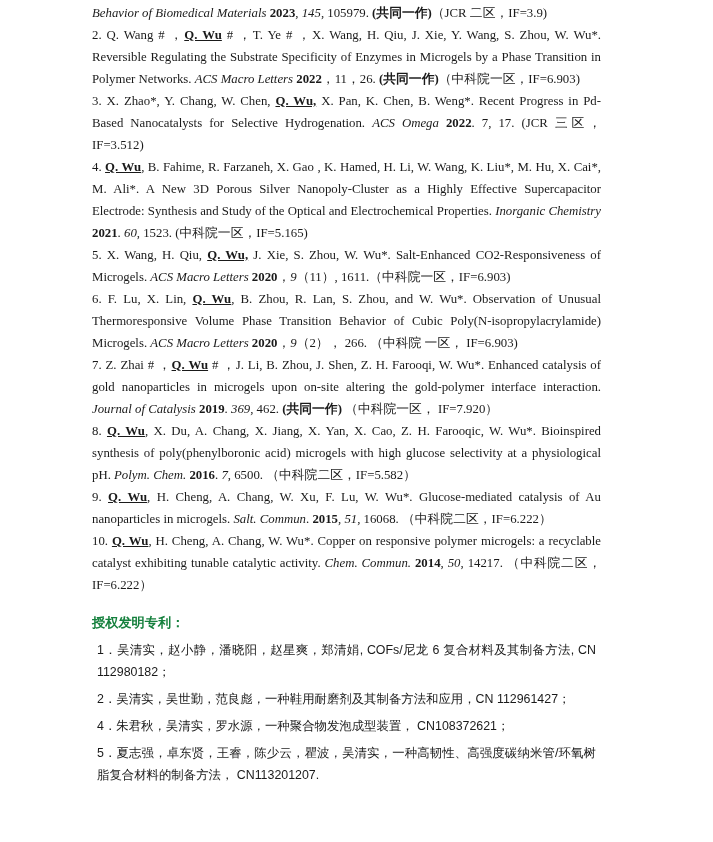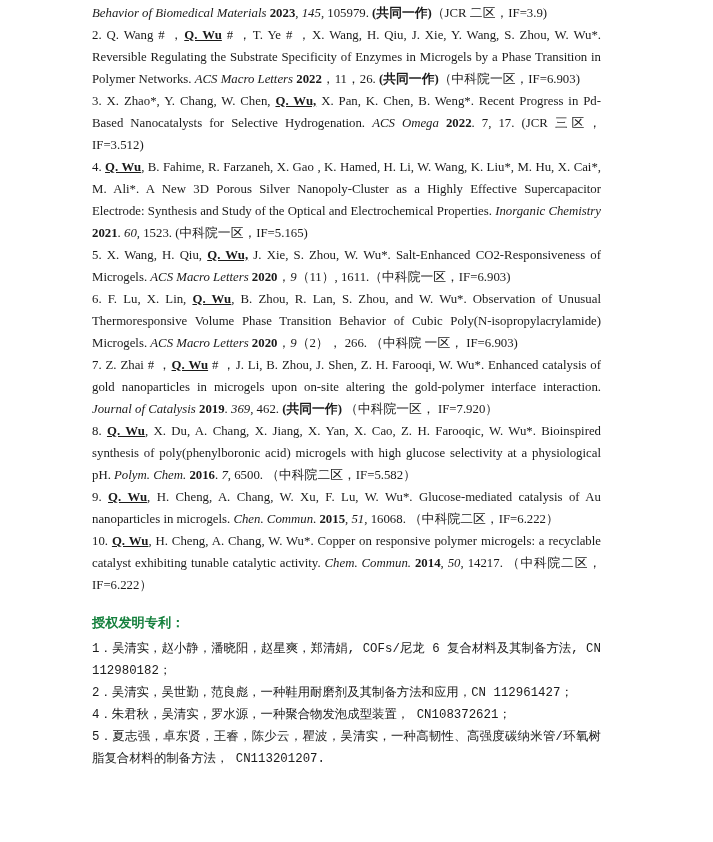--- a/index.html
+++ b/index.html
@@ -37,22 +37,22 @@
   }
   .patents-heading {
     margin: 0 0 4px 0;
     font-family: "Liberation Sans", "DejaVu Sans", sans-serif;
     font-size: 13.2px;
     font-weight: 700;
     color: #15803d;
     line-height: 22px;
   }
   .patent-item {
-    margin: 0;
-    font-family: Liberation Mono, monospace;
+    margin: 5px;
+    font-family: Liberation Sans, sans-serif;
     font-size: 12.4px;
     line-height: 22px;
     color: #1a1a1a;
     text-align: justify;
     text-align-last: left;
   }
 </style>
 </head>
 <body>
 
@@ -60,21 +60,21 @@
 
   <div class="pub-list">
     <p class="pub"><span class="i">Behavior of Biomedical Materials </span><span class="b">2023</span><span>, </span><span class="i">145</span><span>, 105979. </span><span class="b">(共同一作)</span><span>（JCR 二区，IF=3.9)</span></p>
     <p class="pub"><span>2. Q. Wang # ，</span><span class="b u">Q. Wu</span><span> # ，T. Ye # ，X. Wang, H. Qiu, J. Xie, Y. Wang, S. Zhou, W. Wu*. Reversible Regulating the Substrate Specificity of Enzymes in Microgels by a Phase Transition in Polymer Networks. </span><span class="i">ACS Macro Letters </span><span class="b">2022</span><span>，11，26. </span><span class="b">(共同一作)</span><span>（中科院一区，IF=6.903)</span></p>
     <p class="pub"><span>3. X. Zhao*, Y. Chang, W. Chen, </span><span class="b u">Q. Wu,</span><span> X. Pan, K. Chen, B. Weng*. Recent Progress in Pd-Based Nanocatalysts for Selective Hydrogenation. </span><span class="i">ACS Omega </span><span class="b">2022</span><span>. 7, 17. (JCR 三区，IF=3.512)</span></p>
     <p class="pub"><span>4. </span><span class="b u">Q. Wu</span><span>, B. Fahime, R. Farzaneh, X. Gao , K. Hamed, H. Li, W. Wang, K. Liu*, M. Hu, X. Cai*, M. Ali*. A New 3D Porous Silver Nanopoly-Cluster as a Highly Effective Supercapacitor Electrode: Synthesis and Study of the Optical and Electrochemical Properties. </span><span class="i">Inorganic Chemistry </span><span class="b">2021</span><span>. </span><span class="i">60</span><span>, 1523. (中科院一区，IF=5.165)</span></p>
     <p class="pub"><span>5. X. Wang, H. Qiu, </span><span class="b u">Q. Wu,</span><span> J. Xie, S. Zhou, W. Wu*. Salt-Enhanced CO2-Responsiveness of Microgels. </span><span class="i">ACS Macro Letters </span><span class="b">2020</span><span>，</span><span class="i">9</span><span>（11）, 1611.（中科院一区，IF=6.903)</span></p>
     <p class="pub"><span>6. F. Lu, X. Lin, </span><span class="b u">Q. Wu</span><span>, B. Zhou, R. Lan, S. Zhou, and W. Wu*. Observation of Unusual Thermoresponsive Volume Phase Transition Behavior of Cubic Poly(N-isopropylacrylamide) Microgels. </span><span class="i">ACS Macro Letters </span><span class="b">2020</span><span>，</span><span class="i">9</span><span>（2）， 266. （中科院 一区， IF=6.903)</span></p>
     <p class="pub"><span>7. Z. Zhai # ，</span><span class="b u">Q. Wu</span><span> # ，J. Li, B. Zhou, J. Shen, Z. H. Farooqi, W. Wu*. Enhanced catalysis of gold nanoparticles in microgels upon on-site altering the gold-polymer interface interaction. </span><span class="i">Journal of Catalysis </span><span class="b">2019</span><span>. </span><span class="i">369</span><span>, 462. </span><span class="b">(共同一作)</span><span> （中科院一区， IF=7.920）</span></p>
     <p class="pub"><span>8. </span><span class="b u">Q. Wu</span><span>, X. Du, A. Chang, X. Jiang, X. Yan, X. Cao, Z. H. Farooqic, W. Wu*. Bioinspired synthesis of poly(phenylboronic acid) microgels with high glucose selectivity at a physiological pH. </span><span class="i">Polym. Chem. </span><span class="b">2016</span><span>. </span><span class="i">7</span><span>, 6500. （中科院二区，IF=5.582）</span></p>
-    <p class="pub"><span>9. </span><span class="b u">Q. Wu</span><span>, H. Cheng, A. Chang, W. Xu, F. Lu, W. Wu*. Glucose-mediated catalysis of Au nanoparticles in microgels. </span><span class="i">Chen. Commun</span><span>. </span><span class="b">2015</span><span>, </span><span class="i">51</span><span>, 16068. （中科院二区，IF=6.222）</span></p>
+    <p class="pub"><span>9. </span><span class="b u">Q. Wu</span><span>, H. Cheng, A. Chang, W. Xu, F. Lu, W. Wu*. Glucose-mediated catalysis of Au nanoparticles in microgels. </span><span class="i">Salt. Commun</span><span>. </span><span class="b">2015</span><span>, </span><span class="i">51</span><span>, 16068. （中科院二区，IF=6.222）</span></p>
     <p class="pub"><span>10. </span><span class="b u">Q. Wu</span><span>, H. Cheng, A. Chang, W. Wu*. Copper on responsive polymer microgels: a recyclable catalyst exhibiting tunable catalytic activity. </span><span class="i">Chem. Commun. </span><span class="b">2014</span><span>, </span><span class="i">50</span><span>, 14217. （中科院二区，IF=6.222）</span></p>
   </div>
 
   <div class="patents-section">
     <h3 class="patents-heading">授权发明专利：</h3>
     <p class="patent-item">1．吴清实，赵小静，潘晓阳，赵星爽，郑清娟, COFs/尼龙 6 复合材料及其制备方法, CN 112980182；</p>
     <p class="patent-item">2．吴清实，吴世勤，范良彪，一种鞋用耐磨剂及其制备方法和应用，CN 112961427；</p>
     <p class="patent-item">4．朱君秋，吴清实，罗水源，一种聚合物发泡成型装置， CN108372621；</p>
     <p class="patent-item">5．夏志强，卓东贤，王睿，陈少云，瞿波，吴清实，一种高韧性、高强度碳纳米管/环氧树脂复合材料的制备方法， CN113201207.</p>
   </div>

